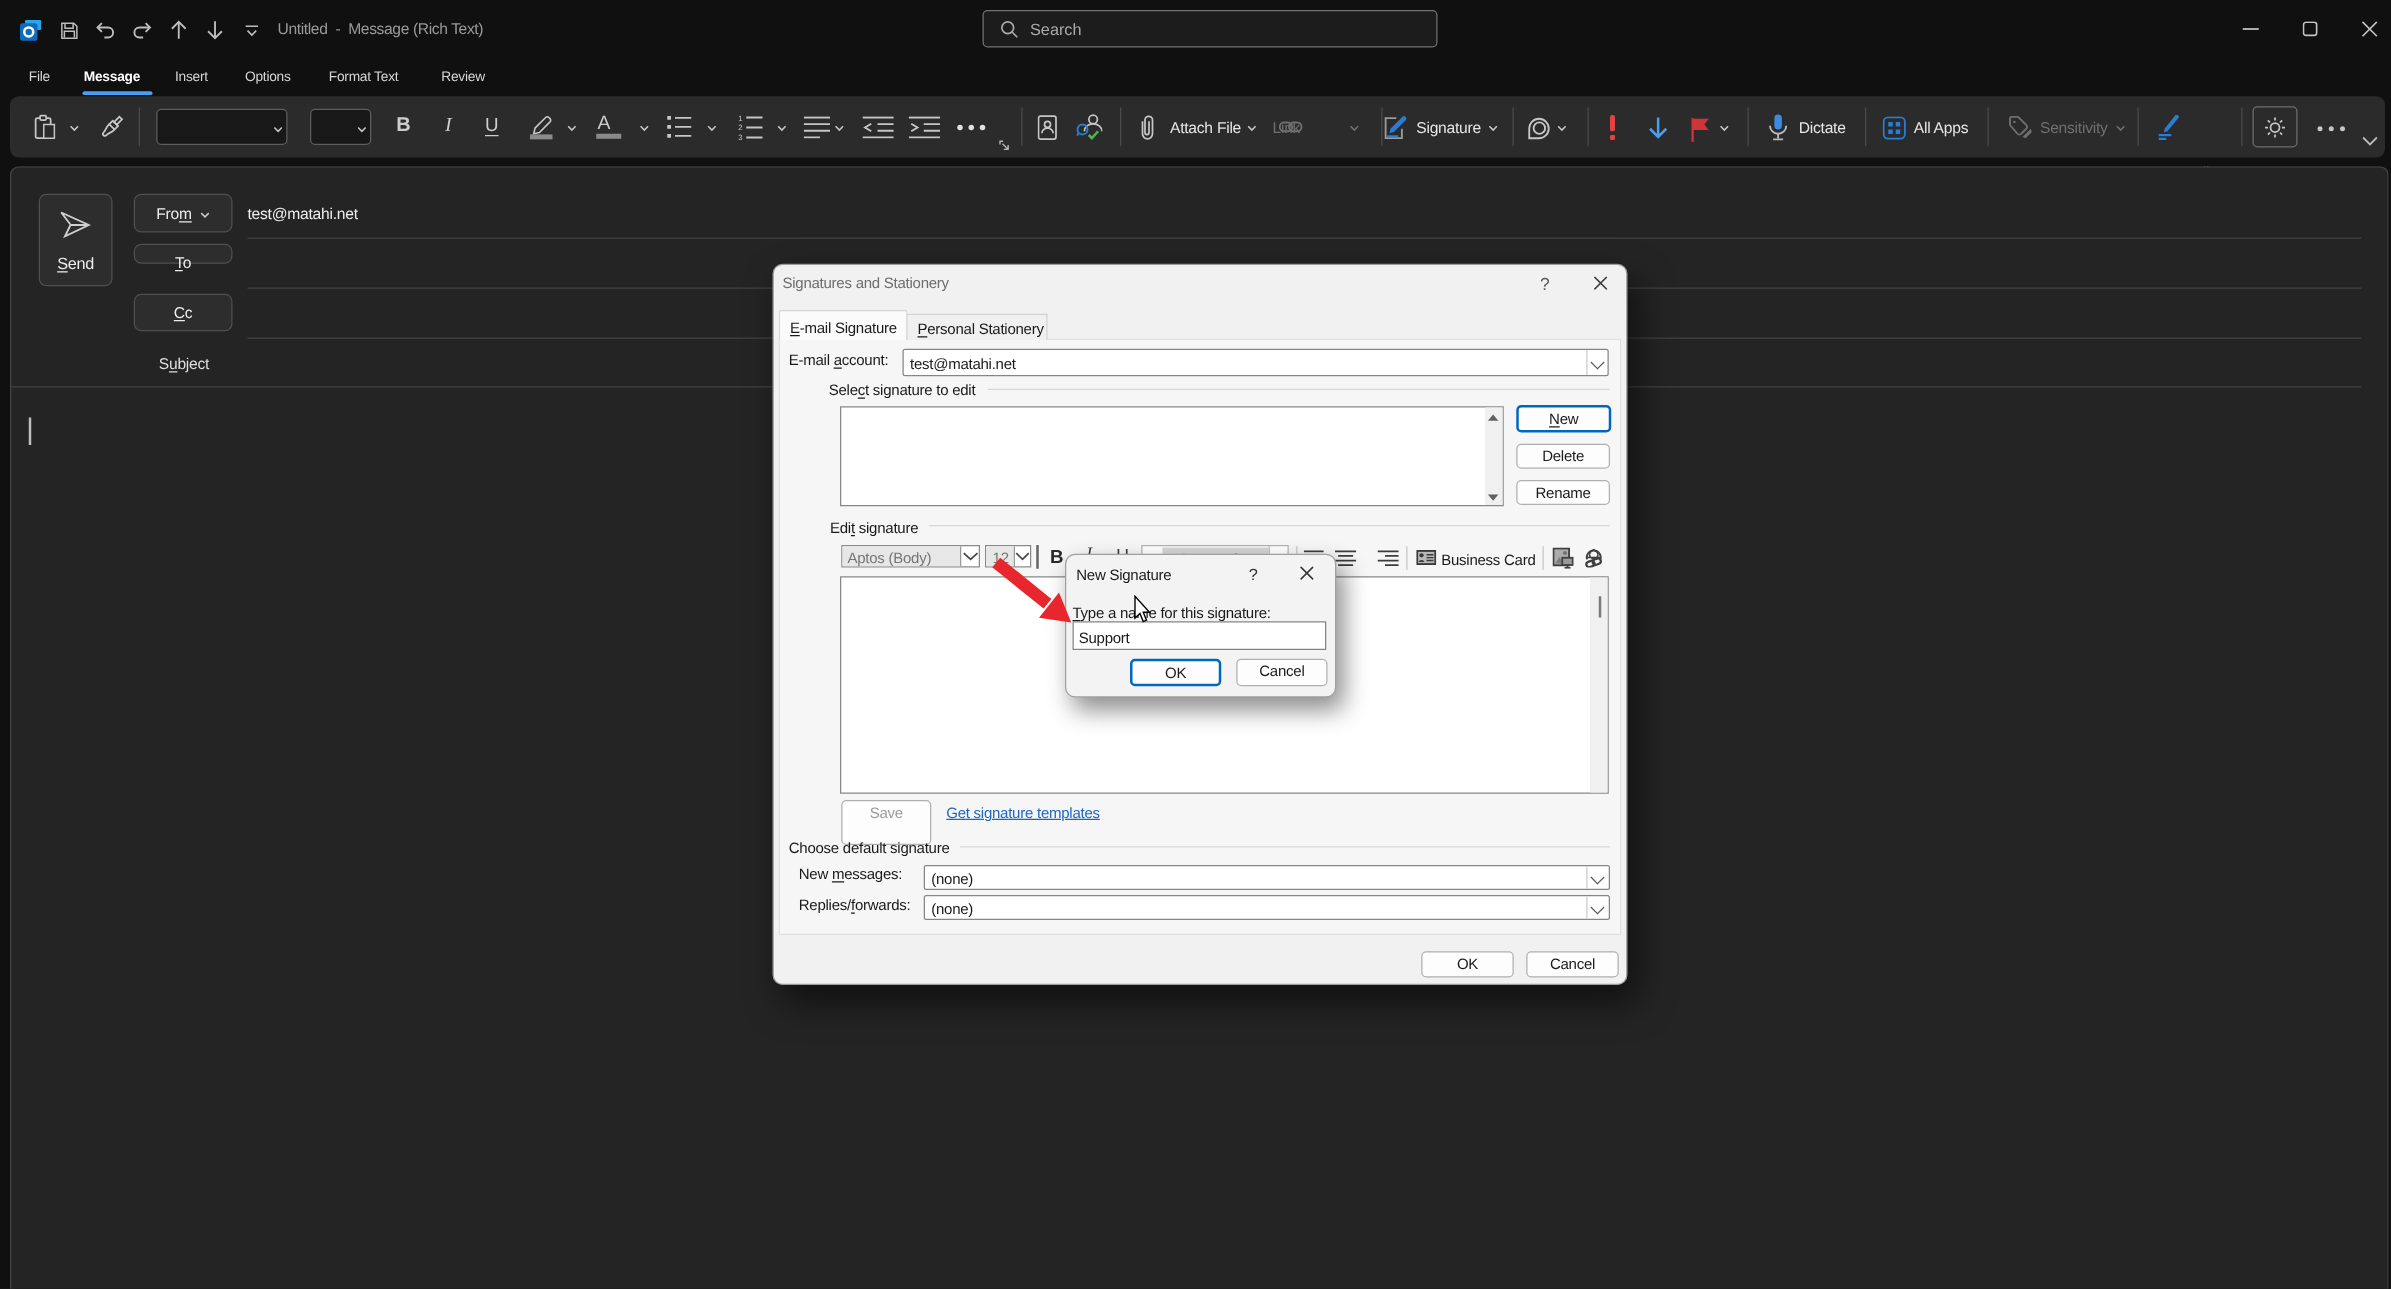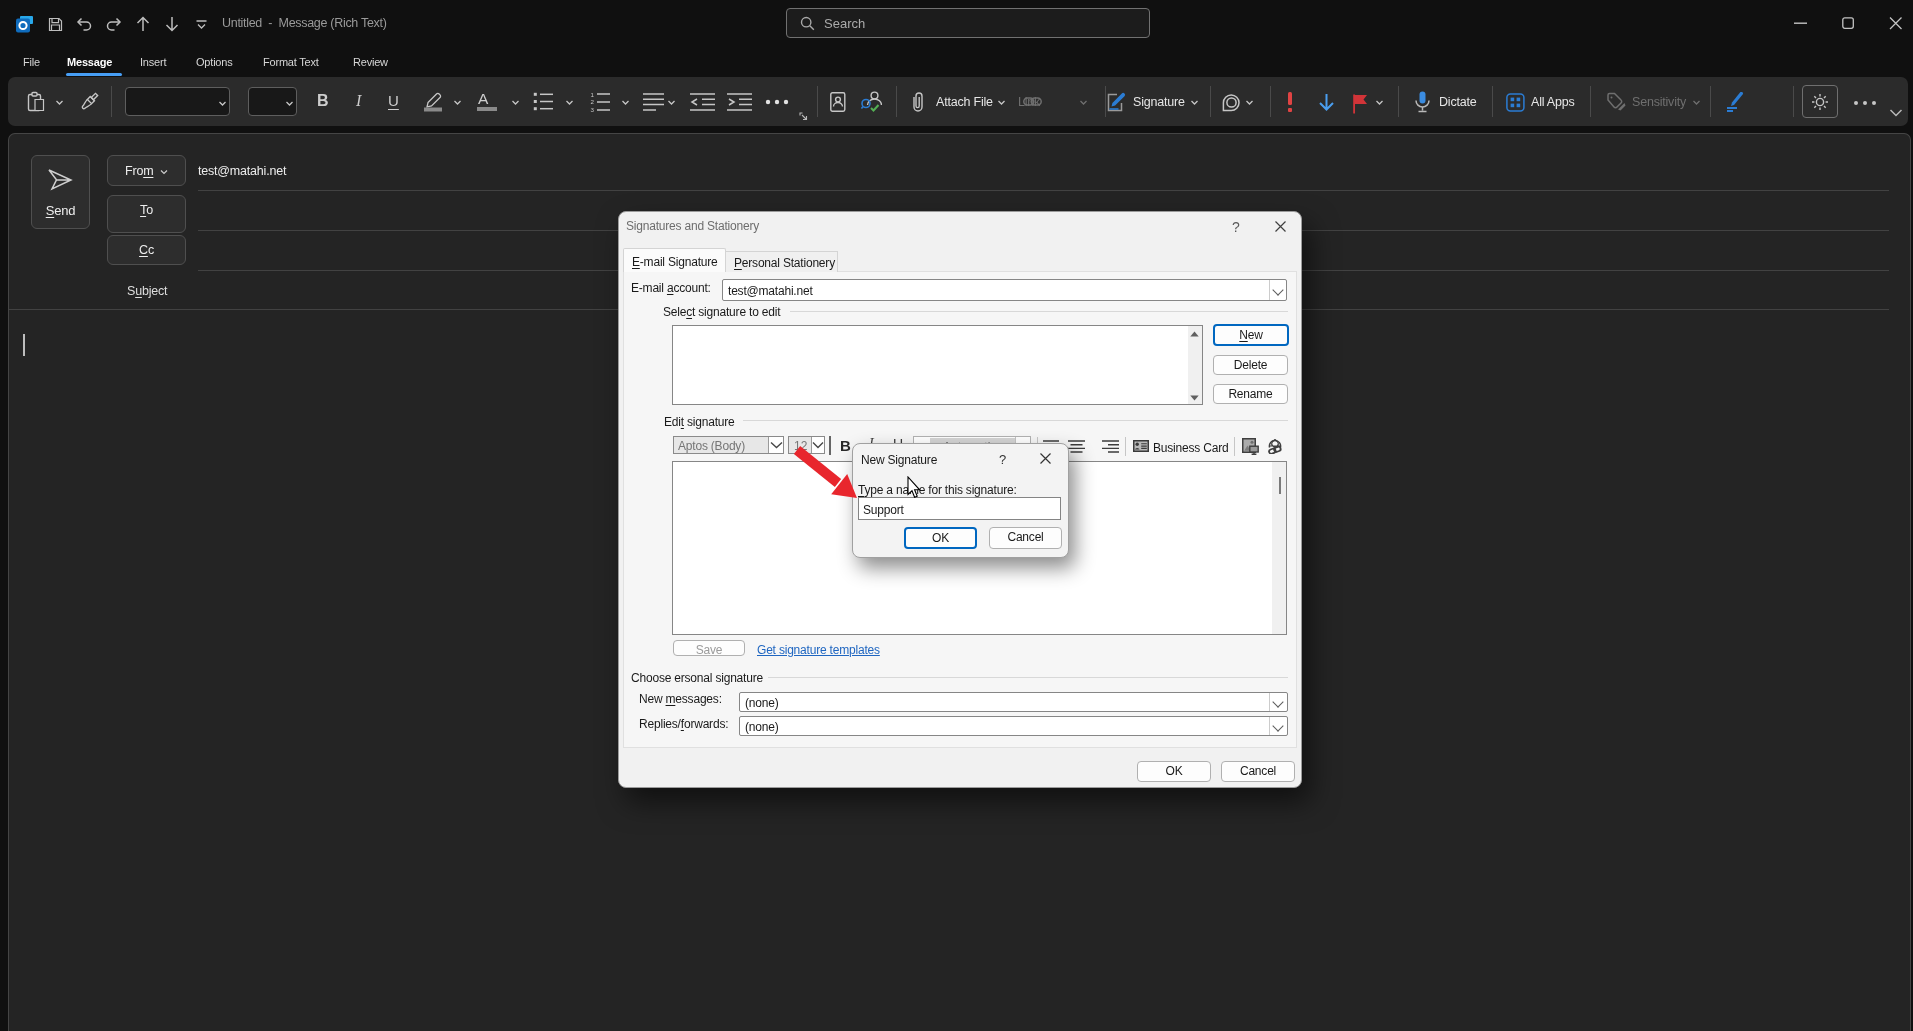--- a/index.html
+++ b/index.html
@@ -282,21 +282,21 @@
 
 <div class="abs" id="panel"></div>
 <div class="abs fieldbtn" style="left:31px;top:155px;width:59px;height:74px;"></div>
 <svg class="abs" style="left:46px;top:166px;" width="28" height="26" viewBox="0 0 28 26" fill="none" stroke="#cfcfcf" stroke-width="1.5">
   <path d="M3,4 L25,14 L6,23 L10.5,13.8 z M10.5,13.8 L25,14"></path>
 </svg>
 <div class="abs" style="left:31px;top:203px;width:59px;text-align:center;color:#ededed;font-size:13px;letter-spacing:-0.2px;"><u>S</u>end</div>
 <div class="abs fieldbtn" style="left:107px;top:155px;width:79px;height:31px;line-height:30px;">Fro<u>m</u>&nbsp;&nbsp;<svg width="8" height="8" viewBox="0 0 8 8" fill="none" stroke="#cccccc" stroke-width="1.2" style="vertical-align:-1px;">
       <path d="M1,2.5 L4,5.5 L7,2.5"></path>
     </svg></div>
-<div class="abs fieldbtn" style="left:107px;top:195px;width:79px;height:38px;line-height:29px;"><u>T</u>o</div>
+<div class="abs fieldbtn" style="left:107px;top:195px;width:79px;height:16px;line-height:29px;"><u>T</u>o</div>
 <div class="abs fieldbtn" style="left:107px;top:235px;width:79px;height:30px;line-height:29px;"><u>C</u>c</div>
 <div class="abs" style="left:198px;top:164px;color:#ededed;font-size:12.5px;letter-spacing:-0.2px;">test@matahi.net</div>
 <div class="abs hline" style="left:198px;top:190px;width:1691px;"></div>
 <div class="abs hline" style="left:198px;top:230px;width:1691px;"></div>
 <div class="abs hline" style="left:198px;top:270px;width:1691px;"></div>
 <div class="abs" style="left:127px;top:284px;color:#dedede;font-size:12.5px;letter-spacing:-0.2px;">S<u>u</u>bject</div>
 <div class="abs hline" style="left:9px;top:309px;width:1880px;"></div>
 <div class="abs" style="left:23px;top:334px;width:1.5px;height:22px;background:#bdbdbd;"></div>
 
 <div class="abs" id="dlg"></div>
@@ -390,24 +390,24 @@
   <g transform="rotate(-20 8 11)" stroke-width="1.8">
     <rect x="1.8" y="9" width="6.6" height="4.4" rx="2.2"></rect>
     <rect x="7.2" y="9" width="6.6" height="4.4" rx="2.2"></rect>
   </g>
 </svg>
 
 <div class="ctl" style="left:672px;top:461px;width:615px;height:174px;"></div>
 <div class="abs" style="left:1272px;top:462px;width:14px;height:172px;background:#f0f0f0;"></div>
 <div class="abs" style="left:1279px;top:477px;width:2px;height:17px;background:#7a7a7a;"></div>
 
-<div class="btn" style="left:673px;top:640px;width:72px;height:16px;line-height:18px;color:#9b9b9b;">Save</div>
+<div class="btn" style="left:673px;top:640px;width:72px;height:36px;line-height:18px;color:#9b9b9b;">Save</div>
 <div class="abs" style="left:757px;top:643px;font-size:12px;letter-spacing:-0.2px;color:#1f66c1;text-decoration:underline;">Get signature templates</div>
 
-<div class="dt" style="left:631px;top:671px;">Choose ersonal signature</div>
+<div class="dt" style="left:631px;top:671px;">Choose default signature</div>
 <div class="abs" style="left:768px;top:677px;width:520px;height:1px;background:#d8d8d8;"></div>
 <div class="dt" style="left:639px;top:692px;">New <u>m</u>essages:</div>
 <div class="ctl" style="left:739px;top:692px;width:549px;height:20px;border-radius:2px;"></div>
 <div class="dt" style="left:745px;top:696px;">(none)</div>
 <div class="abs" style="left:1269px;top:693px;width:1px;height:18px;background:#cccccc;"></div>
 <div class="chev" style="left:1274px;top:698px;"></div>
 <div class="dt" style="left:639px;top:717px;">Replies/<u>f</u>orwards:</div>
 <div class="ctl" style="left:739px;top:716px;width:549px;height:20px;border-radius:2px;"></div>
 <div class="dt" style="left:745px;top:720px;">(none)</div>
 <div class="abs" style="left:1269px;top:717px;width:1px;height:18px;background:#cccccc;"></div>

